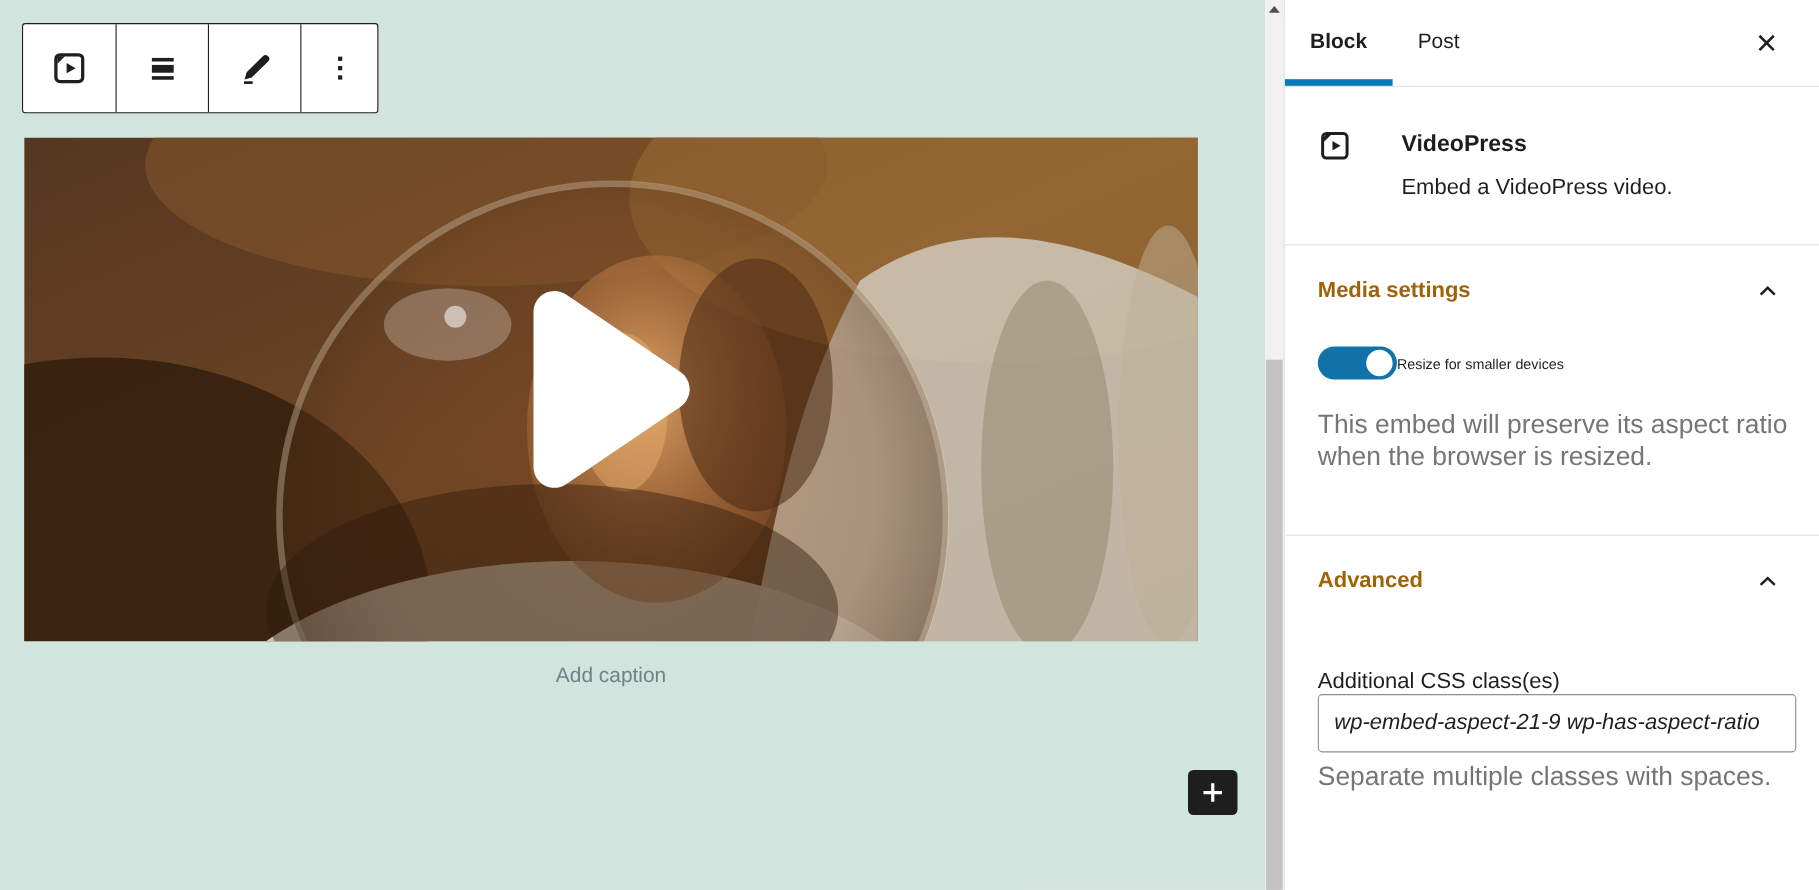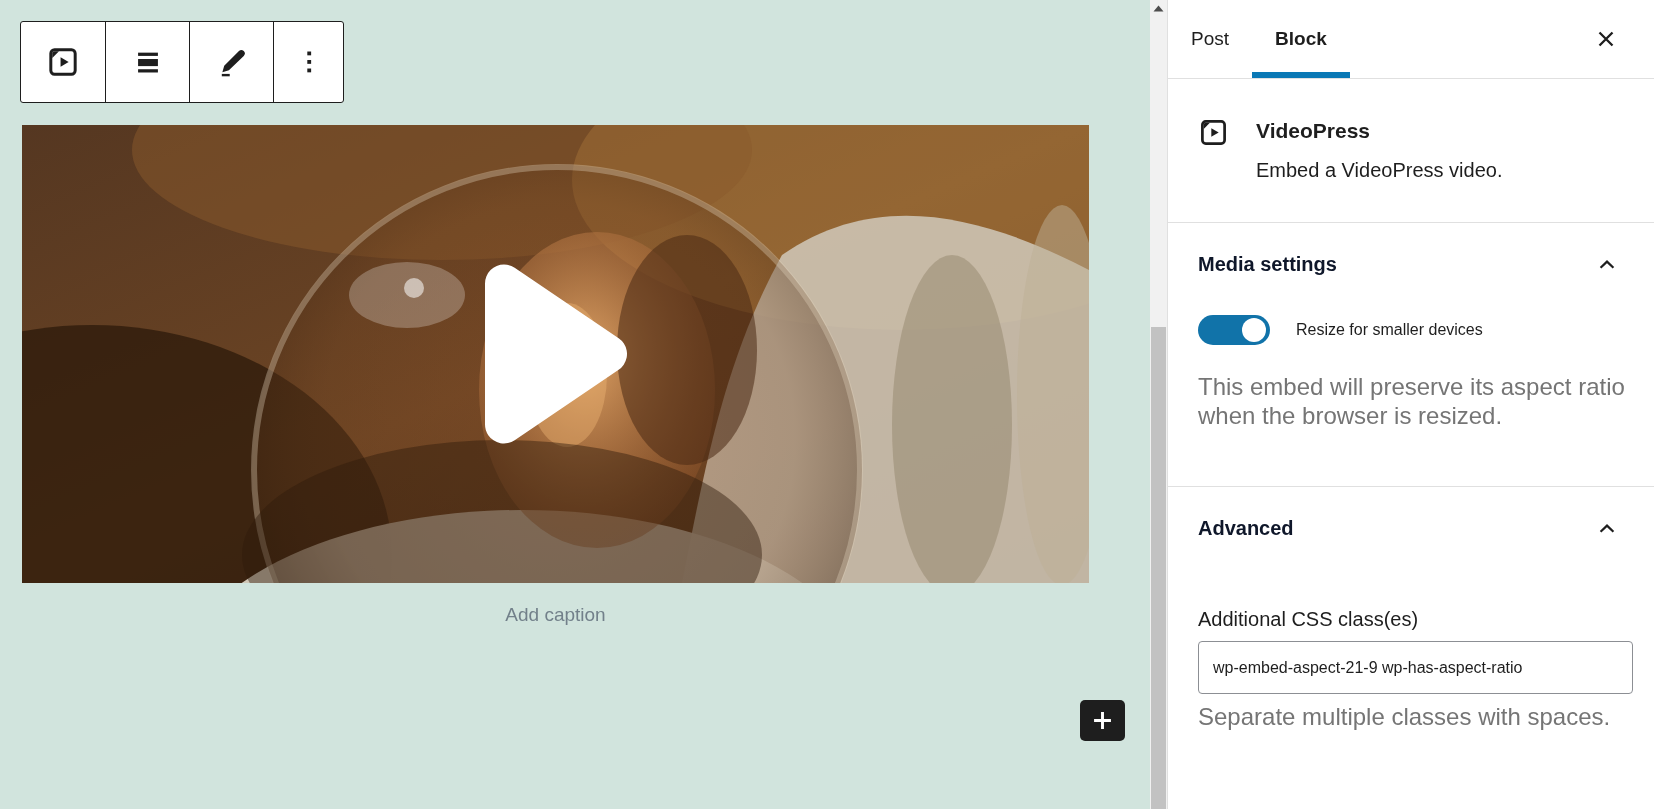--- a/index.html
+++ b/index.html
@@ -45,42 +45,42 @@
 
   .sb-header { height:79px; border-bottom:1px solid #e0e0e0; display:flex; align-items:stretch; padding-right:33px; }
   .tab { position:relative; padding:0 23px; display:flex; align-items:center;
     font-size:19px; color:#1e1e1e; background:none; border:none; cursor:pointer; }
   .tab.active { font-weight:700; }
   .tab .indicator { position:absolute; left:0; right:0; bottom:0; height:6px; background:#0a78b5; }
   .close-btn { margin-left:auto; align-self:center; width:30px; height:30px;
     background:none; border:none; cursor:pointer; display:flex; align-items:center; justify-content:center; }
   .close-btn svg { width:24px; height:24px; }
 
-  .block-card { display:flex; gap:27px; padding:36px 21px 40px 30px; border-bottom:1px solid #e0e0e0; }
+  .block-card { display:flex; gap:45px; padding:36px 21px 40px 30px; border-bottom:1px solid #e0e0e0; }
   .block-card .bc-icon { width:31px; height:31px; flex:none; margin-top:2px; }
   .bc-title { font-size:21px; font-weight:700; line-height:31px; }
   .bc-desc { font-size:20px; margin-top:13px; color:#1e1e1e; }
 
   .panel { padding:30px 21px 0 30px; }
   .panel.bordered { border-bottom:1px solid #e0e0e0; padding-bottom:56px; }
   .panel-header { display:flex; align-items:center; width:100%; background:none; border:none; cursor:pointer; text-align:left; padding:0; }
-  .panel-title { font-size:20px; font-weight:700; color:#0f172a; }
+  .panel-title { font-size:20px; font-weight:700; color:#a16207; }
   .panel-header svg { margin-left:auto; margin-right:15px; width:22px; height:22px; }
 
   .toggle-row { display:flex; align-items:center; margin-top:39px; }
   .toggle { position:relative; width:72px; height:30px; border-radius:15px; background:#1173a9;
     border:none; cursor:pointer; flex:none; }
   .toggle .knob { position:absolute; top:3px; right:4px; width:24px; height:24px; border-radius:50%; background:#fff; }
-  .toggle-label { margin-left:26px; font-size:16px; cursor:pointer; }
+  .toggle-label { font-size:13px; cursor:pointer; }
 
   .help { margin-top:27px; font-size:24px; line-height:29px; color:#757575; width:446px; }
 
   .field-label { display:block; margin-top:68px; font-size:20px; color:#1e1e1e; }
-  .css-input { margin-top:10px; width:100%; height:53px; border:1.5px solid #8c8f94; border-radius:4px;
-    padding:0 14px; font-family:"Liberation Sans", sans-serif; font-size:16px; color:#1e1e1e; background:#fff; }
+  .css-input { width:100%; height:53px; border:1.5px solid #8c8f94; border-radius:4px;
+    padding:0 14px; font-family:"Liberation Sans", sans-serif; font-size:20px; color:#1e1e1e; background:#fff;font-style:italic; }
   .help.small { margin-top:8px; width:auto; }
 
   .icon-dark { fill:#1e1e1e; }
 </style>
 </head>
 <body>
 
 <div class="app">
 
   <div class="canvas">
@@ -171,26 +171,26 @@
           <path d="M0.5 6.5 L5.5 0.5 L10.5 6.5 Z" fill="#4d4d4d"></path>
         </svg>
       </button>
       <div class="sb-thumb"></div>
     </div>
   </div>
 
   <div class="sidebar">
 
     <div class="sb-header">
-      <button class="tab">
-        <span>Post</span>
-      </button>
       <button class="tab active">
         <span>Block</span>
         <span class="indicator"></span>
+      </button>
+      <button class="tab">
+        <span>Post</span>
       </button>
       <button class="close-btn">
         <svg viewBox="0 0 24 24">
           <path d="M5.5 5.5 L18.5 18.5 M18.5 5.5 L5.5 18.5" stroke="#1e1e1e" stroke-width="2.3" fill="none"></path>
         </svg>
       </button>
     </div>
 
     <div class="block-card">
       <svg class="bc-icon" viewBox="0 0 24 24">

